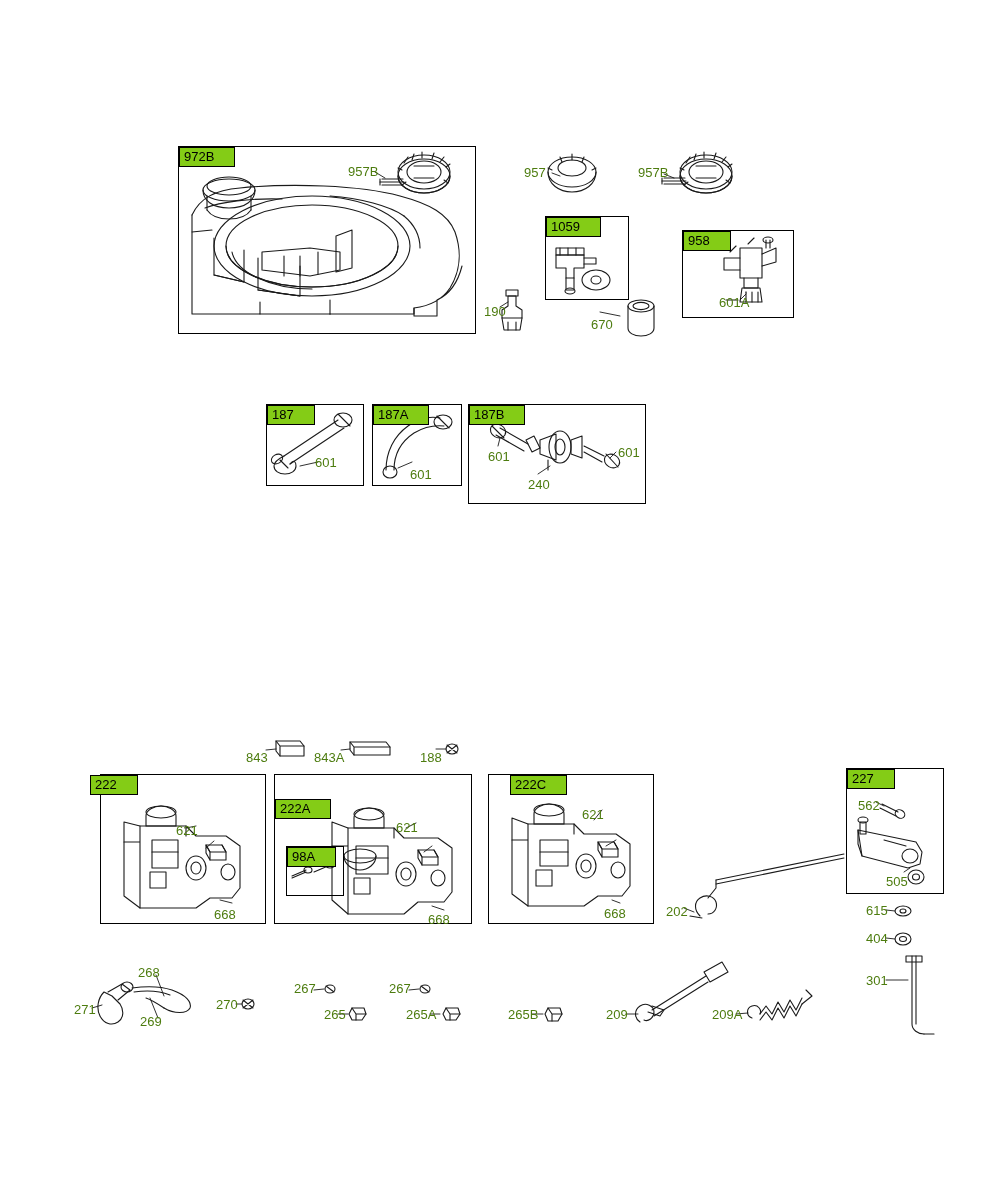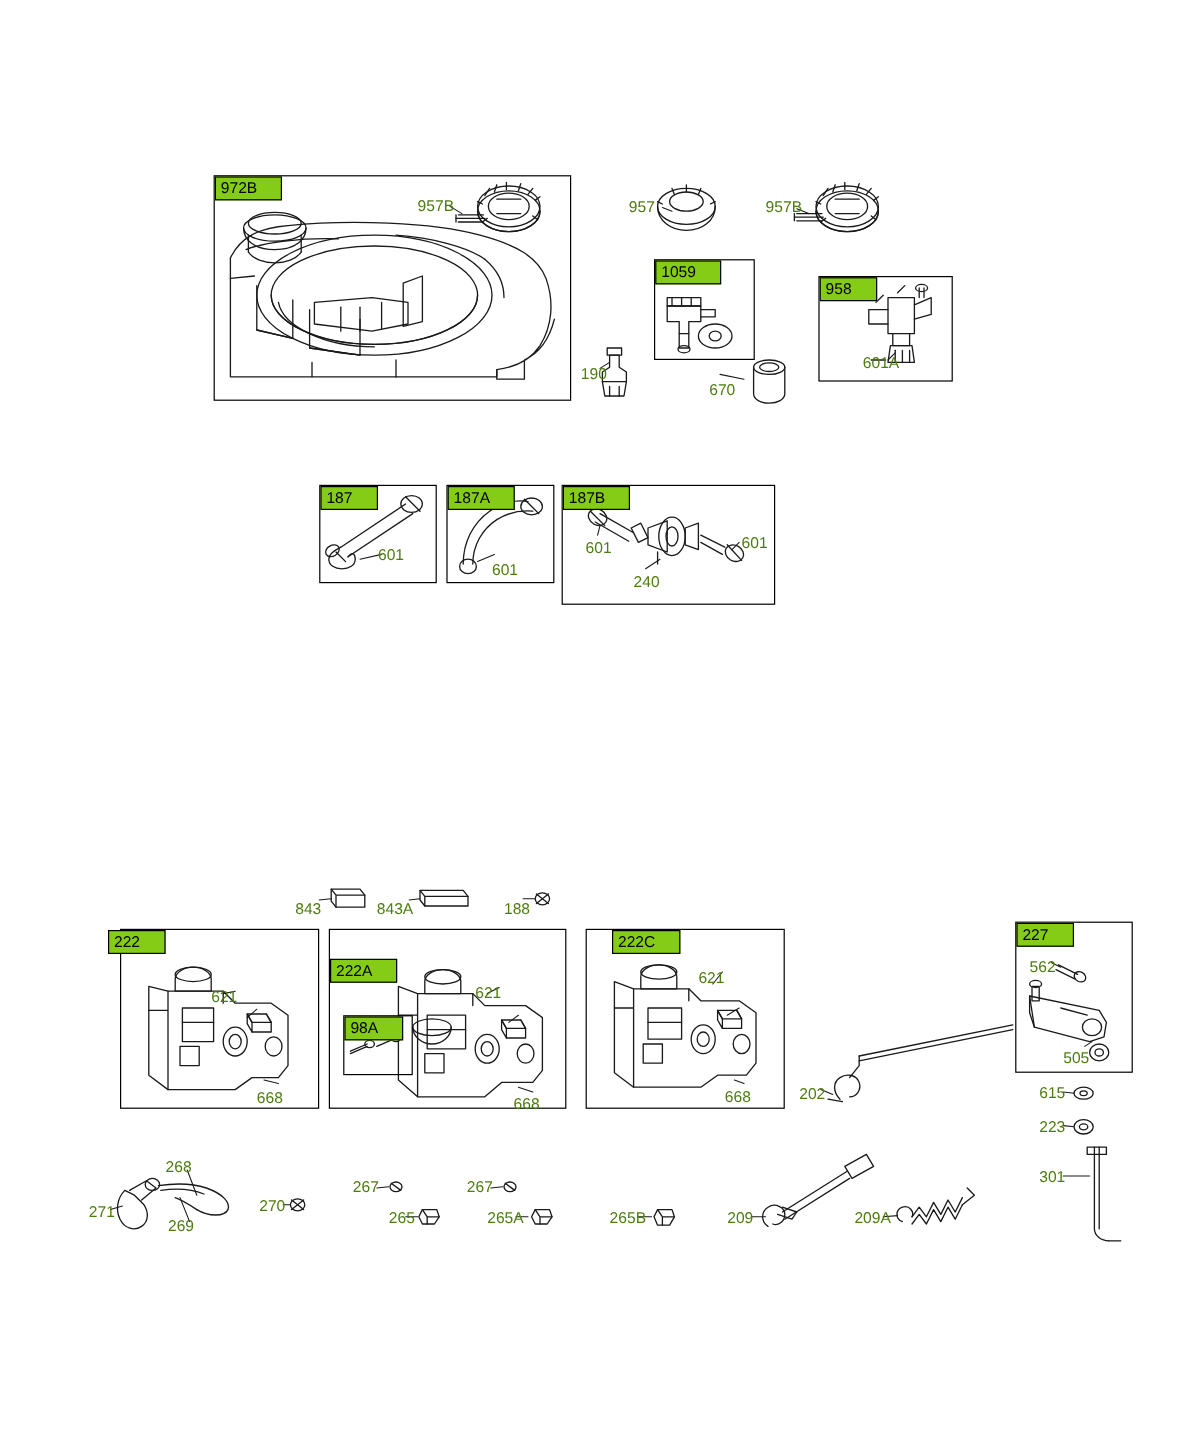--- a/index.html
+++ b/index.html
@@ -483,21 +483,21 @@
   <div class="label" style="left:176px;top:824px;">621</div>
   <div class="label" style="left:214px;top:908px;">668</div>
   <div class="label" style="left:396px;top:821px;">621</div>
   <div class="label" style="left:428px;top:913px;">668</div>
   <div class="label" style="left:582px;top:808px;">621</div>
   <div class="label" style="left:604px;top:907px;">668</div>
   <div class="label" style="left:666px;top:905px;">202</div>
   <div class="label" style="left:858px;top:799px;">562</div>
   <div class="label" style="left:886px;top:875px;">505</div>
   <div class="label" style="left:866px;top:904px;">615</div>
-  <div class="label" style="left:866px;top:932px;">223</div>
+  <div class="label" style="left:866px;top:932px;">404</div>
   <div class="label" style="left:866px;top:974px;">301</div>
   <div class="label" style="left:138px;top:966px;">268</div>
   <div class="label" style="left:74px;top:1003px;">271</div>
   <div class="label" style="left:140px;top:1015px;">269</div>
   <div class="label" style="left:216px;top:998px;text-align:center;">270</div>
   <div class="label" style="left:294px;top:982px;">267</div>
   <div class="label" style="left:389px;top:982px;">267</div>
   <div class="label" style="left:324px;top:1008px;text-align:center;">265</div>
   <div class="label" style="left:406px;top:1008px;">265A</div>
   <div class="label" style="left:508px;top:1008px;">265B</div>

